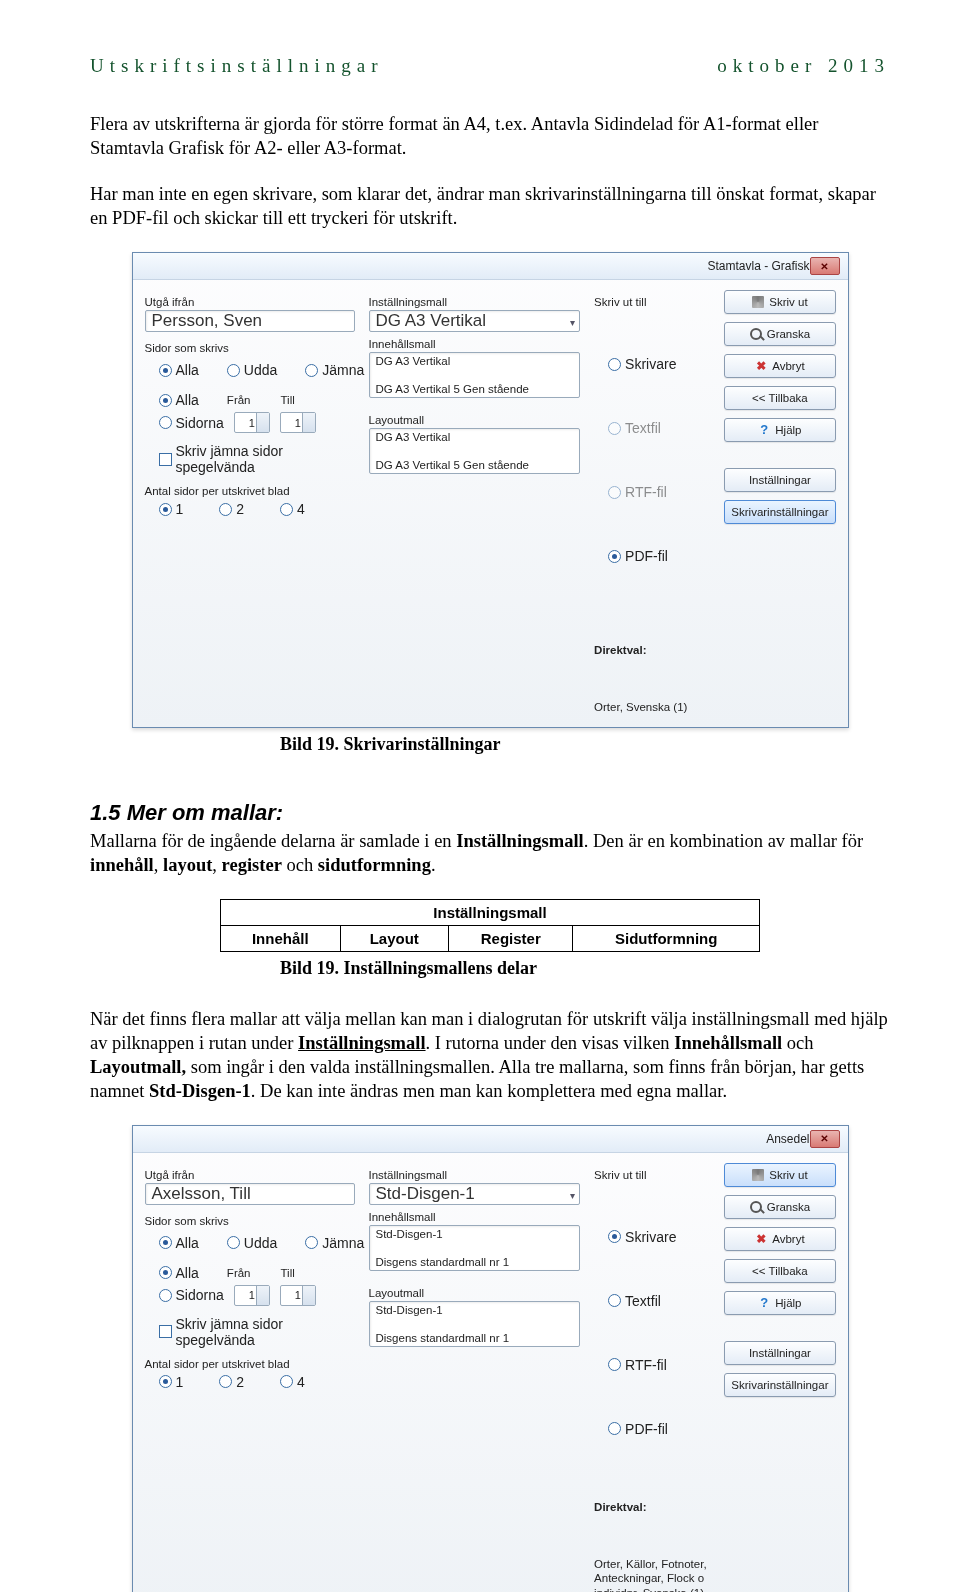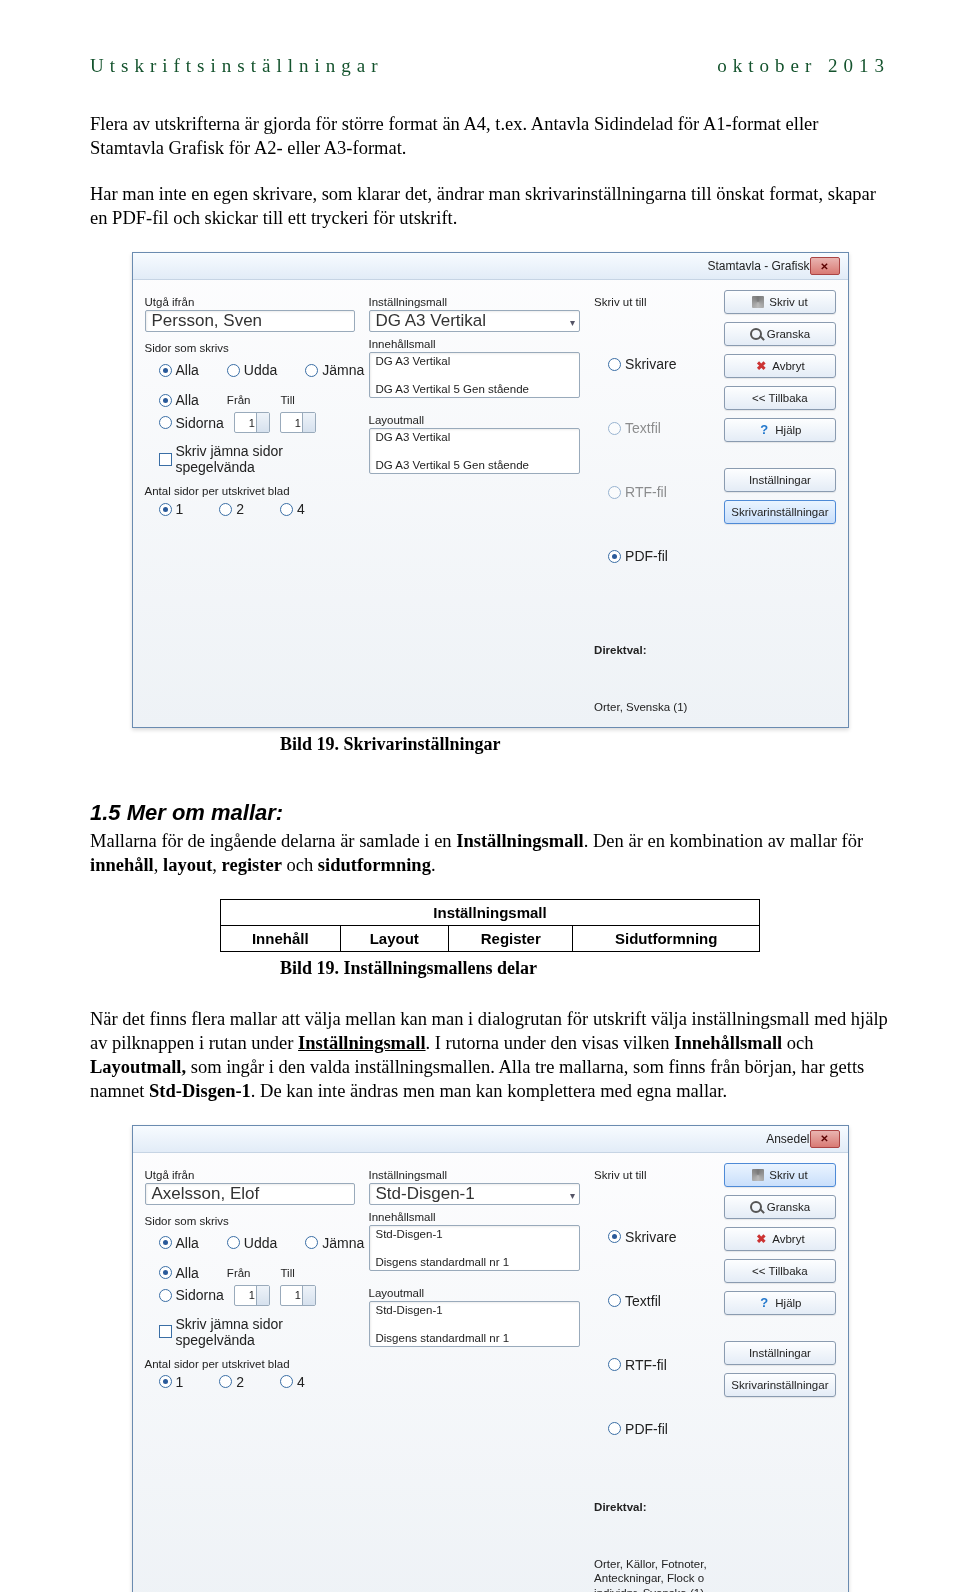--- a/index.html
+++ b/index.html
@@ -339,21 +339,21 @@
   </p>
 
   <div class="screenshot">
     <div class="titlebar">
       <span>Ansedel</span>
       <span class="x">✕</span>
     </div>
     <div class="dlgbody">
       <div class="col left">
         <div class="lbl">Utgå ifrån</div>
-        <div class="txtbox">Axelsson, Elof</div>
+        <div class="txtbox">Axelsson, Till</div>
         <div class="lbl" style="margin-top:10px">Sidor som skrivs</div>
         <div class="sidor-grid">
           <span class="radio-row">
               <span class="radio sel"></span>
               <span>Alla</span>
             </span>
           <span class="radio-row">
               <span class="radio"></span>
               <span>Udda</span>
             </span>

